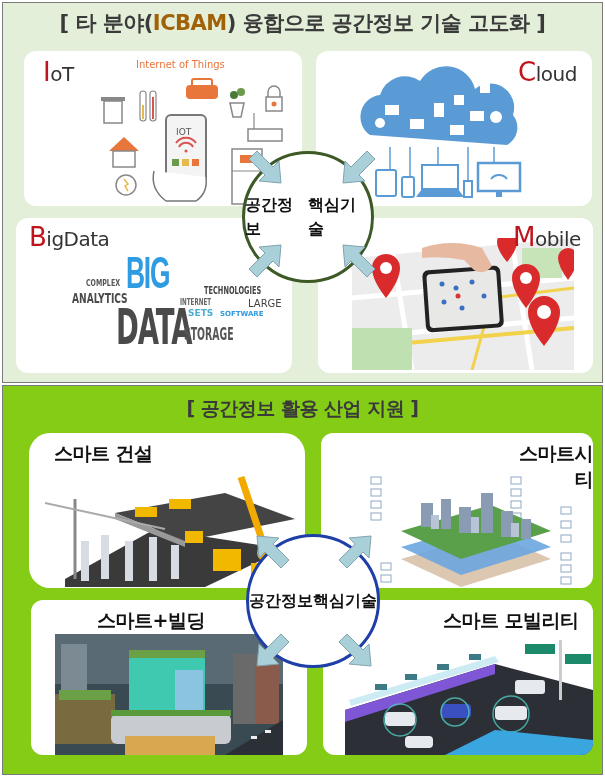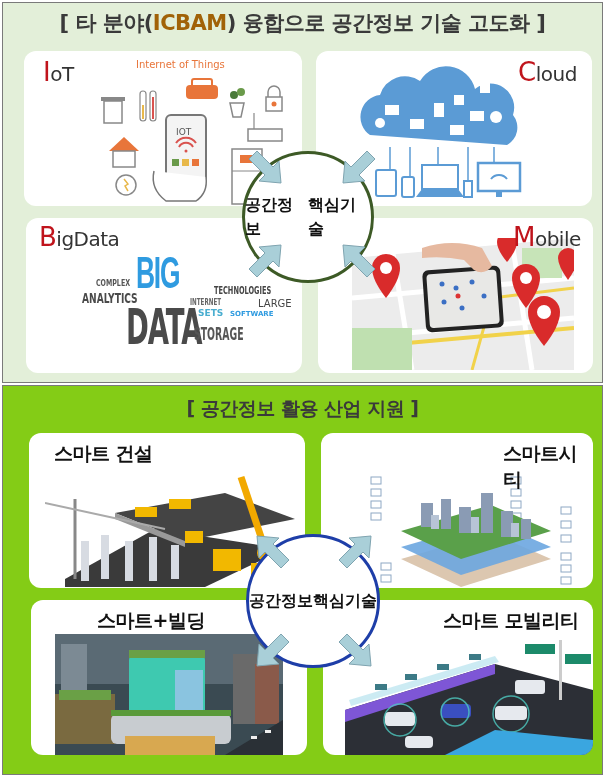--- a/index.html
+++ b/index.html
@@ -116,21 +116,21 @@
       <rect x="52" y="122" width="12" height="20" rx="2" fill="none" stroke="#5b9bd5" stroke-width="2"></rect>
       <rect x="72" y="110" width="36" height="24" fill="none" stroke="#5b9bd5" stroke-width="2"></rect>
       <polygon points="66,142 114,142 108,134 72,134" fill="#5b9bd5"></polygon>
       <rect x="114" y="126" width="8" height="16" fill="none" stroke="#5b9bd5" stroke-width="2"></rect>
       <rect x="128" y="108" width="42" height="28" fill="none" stroke="#5b9bd5" stroke-width="2.5"></rect>
       <rect x="146" y="136" width="6" height="6" fill="#5b9bd5"></rect>
       <path d="M141 124 a10 10 0 0 1 16 0" fill="none" stroke="#5b9bd5" stroke-width="2"></path>
     </svg>
   </div>
 
-  <div class="card" style="left:23px; top:215px; width:276px; height:155px;">
+  <div class="card" style="left:13px; top:215px; width:276px; height:155px;">
     <div class="card-label" style="left:13px; top:4px;">
       <span class="initial">B</span><span>igData</span>
     </div>
     <div class="art" style="left:56px; top:30px; width:200px; height:120px;">
       <div style="position:absolute; left:54px; top:0; font-size:44px; font-weight:bold; color:#2f9be0; font-family:'Liberation Sans Narrow','Liberation Sans',sans-serif; transform:scaleX(0.6); transform-origin:left; letter-spacing:-2px;">BIG</div>
       <div style="position:absolute; left:44px; top:50px; font-size:50px; font-weight:bold; color:#4a4a4a; transform:scaleX(0.55); transform-origin:left; letter-spacing:-2px;">DATA</div>
       <div style="position:absolute; left:0; top:42px; font-size:14px; font-weight:bold; color:#4a4a4a; transform:scaleX(0.65); transform-origin:left;">ANALYTICS</div>
       <div style="position:absolute; left:14px; top:30px; font-size:9px; font-weight:bold; color:#555; transform:scaleX(0.7); transform-origin:left;">COMPLEX</div>
       <div style="position:absolute; left:132px; top:36px; font-size:11px; font-weight:bold; color:#444; transform:scaleX(0.6); transform-origin:left;">TECHNOLOGIES</div>
       <div style="position:absolute; left:112px; top:76px; font-size:17px; font-weight:bold; color:#555; transform:scaleX(0.55); transform-origin:left;">STORAGE</div>
@@ -197,21 +197,21 @@
       <polygon points="2,30 10,38 26,22 32,28 34,6 12,8 18,14" fill="#a9cfd8" stroke="#7fa4b0" stroke-width="1"></polygon>
     </svg>
   <svg class="arrow" style="left:334px; top:236px;" viewBox="0 0 40 40">
       <polygon points="38,30 30,38 14,22 8,28 6,6 28,8 22,14" fill="#a9cfd8" stroke="#7fa4b0" stroke-width="1"></polygon>
     </svg>
 </div>
 
 <div class="panel panel-bottom">
   <div class="panel-title">[ 공간정보 활용 산업 지원 ]</div>
 
-  <div class="card" style="left:26px; top:47px; width:276px; height:155px;">
+  <div class="card" style="left:26px; top:47px; width:276px; height:155px;border-radius:21px;">
     <div class="card-label-ko" style="left:25px; top:8px;">스마트 건설</div>
     <svg class="art" style="left:16px; top:36px;" width="260" height="118" viewBox="0 0 260 118">
       <polygon points="20,110 110,60 240,80 160,118 20,118" fill="#3a3a3a"></polygon>
       <polygon points="70,44 180,24 250,50 140,72" fill="#444"></polygon>
       <polygon points="70,44 140,72 140,78 70,50" fill="#999"></polygon>
       <g fill="#d7dbe2">
         <rect x="36" y="72" width="8" height="40"></rect>
           <rect x="56" y="66" width="8" height="44"></rect>
         <rect x="80" y="72" width="8" height="40"></rect>
           <rect x="104" y="68" width="8" height="44"></rect>
@@ -225,21 +225,21 @@
       <circle cx="220" cy="84" r="8" fill="#f2a900"></circle>
 
       <rect x="90" y="38" width="22" height="10" fill="#f2b800"></rect>
       <rect x="124" y="30" width="22" height="10" fill="#f2b800"></rect>
       <rect x="168" y="80" width="28" height="22" fill="#f2b800"></rect>
       <rect x="206" y="94" width="26" height="18" fill="#f2b800"></rect>
       <rect x="140" y="62" width="18" height="12" fill="#f2b800"></rect>
     </svg>
   </div>
 
-  <div class="card" style="left:318px; top:47px; width:272px; height:155px;">
+  <div class="card" style="left:318px; top:47px; width:272px; height:155px;text-align:right;">
     <div class="card-label-ko" style="left:182px; top:8px;">스마트시티</div>
     <svg class="art" style="left:20px; top:30px;" width="252" height="125" viewBox="0 0 252 125">
 
       <g fill="none" stroke="#8ea8c4" stroke-width="1">
         <rect x="30" y="14" width="10" height="7"></rect>
           <rect x="30" y="26" width="10" height="7"></rect>
           <rect x="30" y="38" width="10" height="7"></rect>
           <rect x="30" y="50" width="10" height="7"></rect>
         <rect x="170" y="14" width="10" height="7"></rect>
           <rect x="170" y="26" width="10" height="7"></rect>

